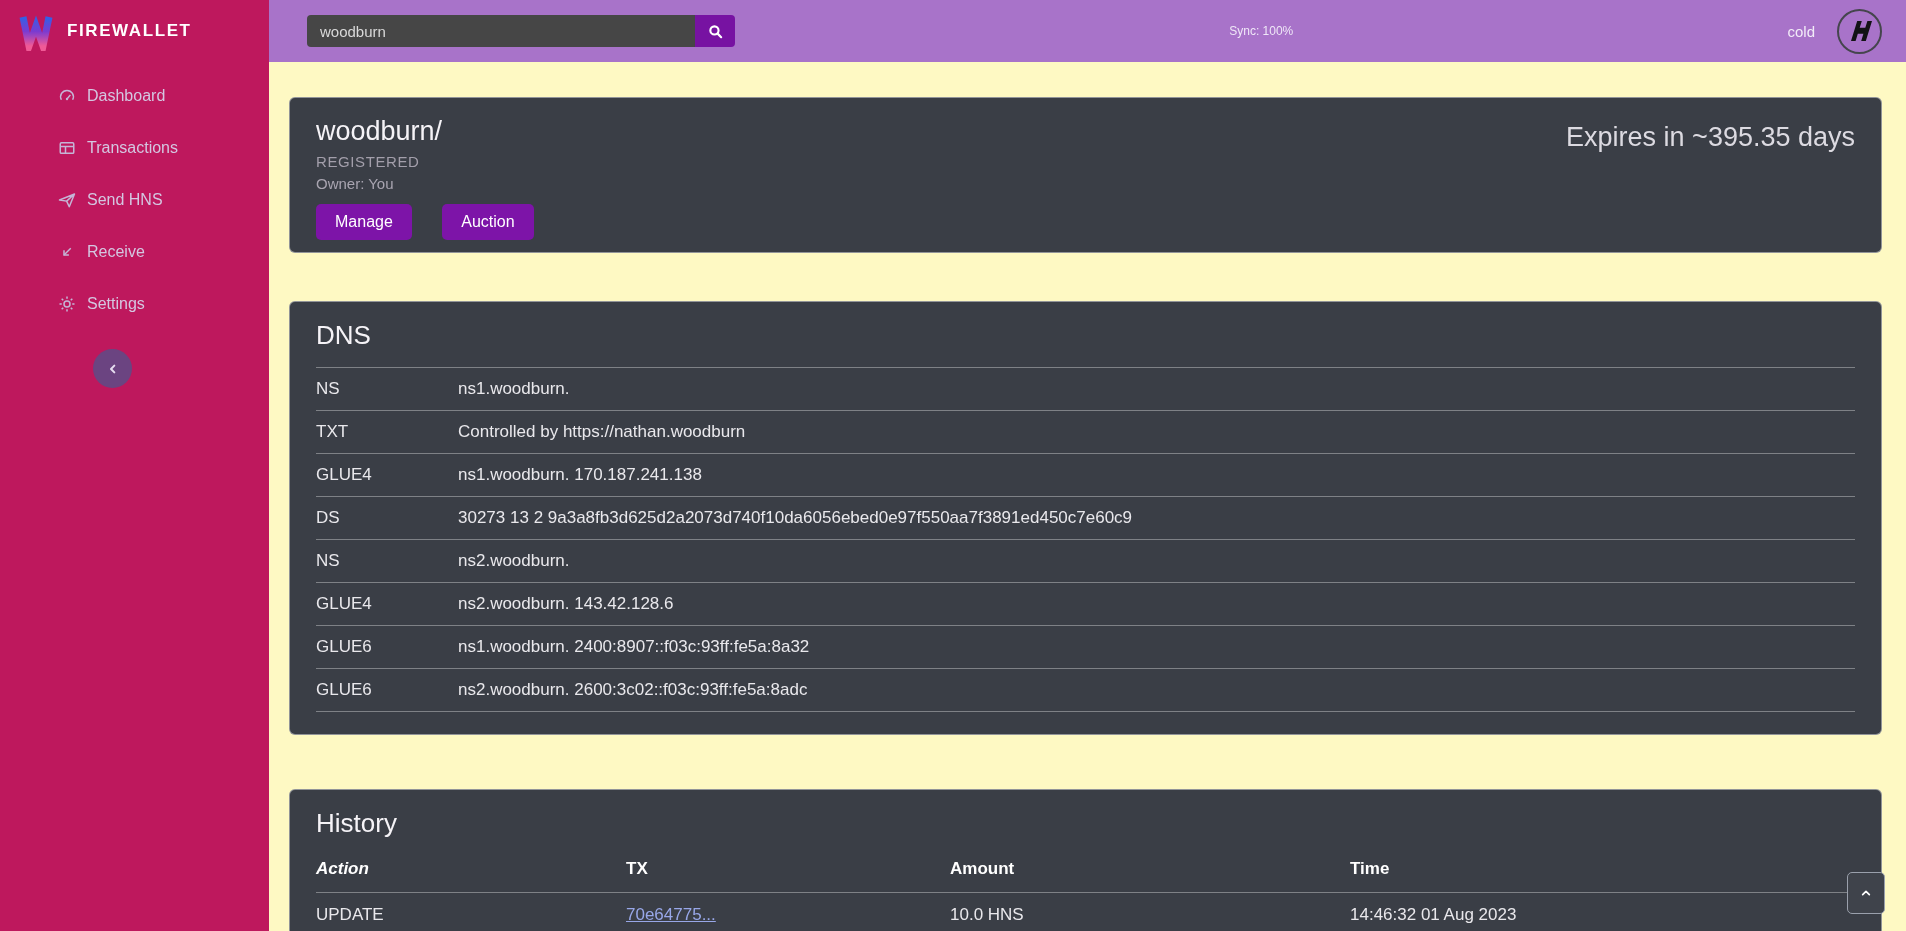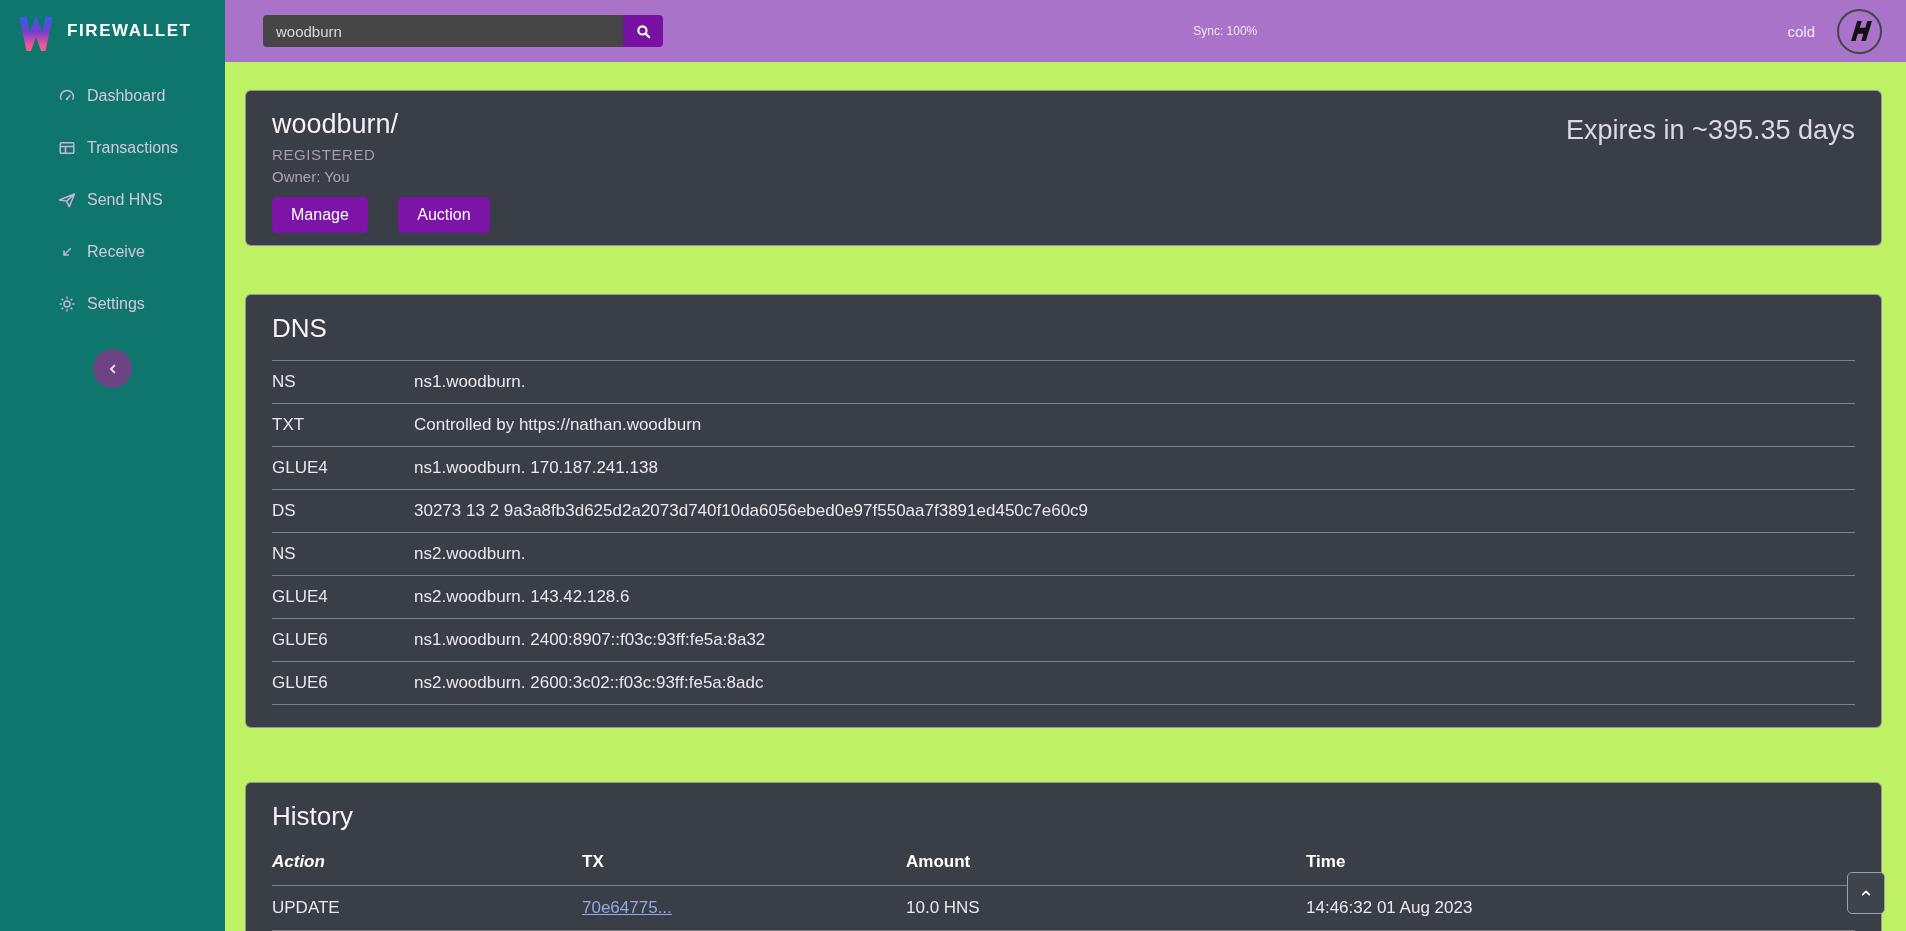--- a/index.html
+++ b/index.html
@@ -2,46 +2,46 @@
 <html><head>
 <meta charset="utf-8">
 <style>
   * { box-sizing: border-box; margin: 0; padding: 0; }
   html, body { width: 1906px; height: 931px; overflow: hidden; }
   body { font-family: "Liberation Sans", sans-serif; background: #6e10a0; }
 
   .app { display: flex; width: 100%; height: 100%; }
 
   
-  .sidebar { width: 225px; flex-shrink: 0; background: #0f766e; position: relative; z-index: 2; }
+  .sidebar { width: 269px; flex-shrink: 0; background: #be185d; position: relative; z-index: 2; }
   .brand { height: 62px; display: flex; align-items: center; gap: 11px; padding: 0 16px; cursor: pointer; }
   .brand-text { color: #ffffff; font-weight: 700; font-size: 17px; letter-spacing: 1.6px; }
   .nav { padding-top: 8px; padding-left: 40px; }
   .nav-item { display: flex; align-items: center; gap: 11px; height: 52px; padding: 0 18px; color: #d4c7e1; font-size: 16px; cursor: pointer; }
   .nav-icon { width: 18px; height: 18px; flex-shrink: 0; color: #c5b5d6; }
   .collapse-btn { position: absolute; left: 93px; top: 349px; width: 39px; height: 39px; border-radius: 50%;
                   background: #6b4481; border: none; display: flex; align-items: center; justify-content: center;
                   color: #e6ddf0; cursor: pointer; }
 
   
   .main { flex: 1; display: flex; flex-direction: column; min-width: 0; }
 
   .topbar { height: 62px; flex-shrink: 0; background: #a873c9; display: flex; align-items: center; padding: 0 24px 0 38px; }
   .search { display: flex; height: 32px; }
-  .search-input { width: 360px; height: 32px; background: #464646; border: none; border-radius: 4px 0 0 4px;
+  .search-input { width: 388px; height: 32px; background: #464646; border: none; border-radius: 4px 0 0 4px;
                   color: #d9d9d9; font-size: 15px; padding: 0 13px; outline: none; font-family: "Liberation Sans", sans-serif; }
   .search-btn { width: 40px; height: 32px; background: #7712a2; border: none; border-radius: 0 4px 4px 0;
                 color: #fff; cursor: pointer; display: flex; align-items: center; justify-content: center; }
   .sync { margin: 4px auto; color: #efe7f7; font-size: 12px; }
   .wallet { display: flex; align-items: center; gap: 22px; }
   .wallet-mode { color: #f2ecf8; font-size: 15px; }
   .wallet-badge { width: 45px; height: 45px; border-radius: 50%; border: 2px solid #45454d;
                   display: flex; align-items: center; justify-content: center; cursor: pointer; background: transparent; }
 
-  .content { flex: 1; background: #bef264; padding: 28px 24px 0 20px; overflow: hidden; }
+  .content { flex: 1; background: #fef9c3; padding: 35px 24px 0 20px; overflow: hidden; }
 
   
   .card { background: #3a3e46; border: 1px solid rgba(255,255,255,0.45); border-radius: 6px;
           padding: 16px 26px; color: #e9e8ec; }
   .card-title { font-size: 26px; font-weight: 500; color: #f5f3f7; }
 
   .domain-card { display: flex; justify-content: space-between; align-items: flex-start; margin-bottom: 48px; height: 156px; }
   .domain-title { font-size: 27px; font-weight: 500; color: #f5f3f7; margin: 2px 0 6px; }
   .domain-status { color: #a39fab; font-size: 15px; letter-spacing: 0.6px; }
   .domain-owner { color: #a8a4b0; font-size: 15px; margin: 5px 0 12px; }

